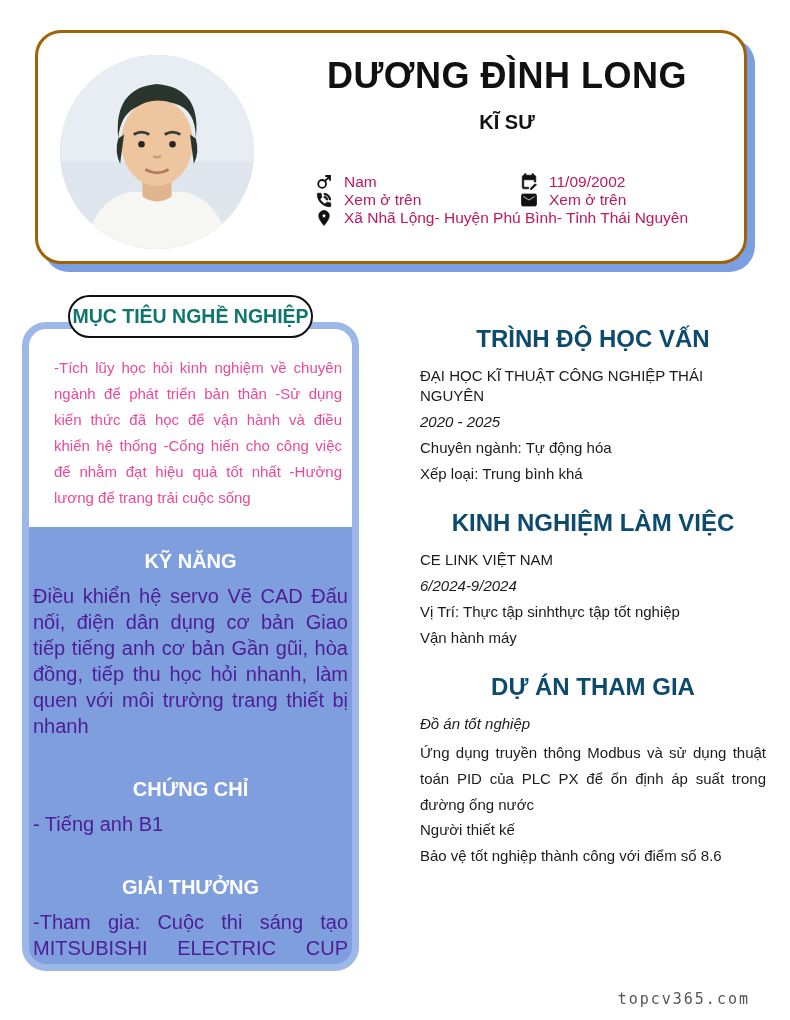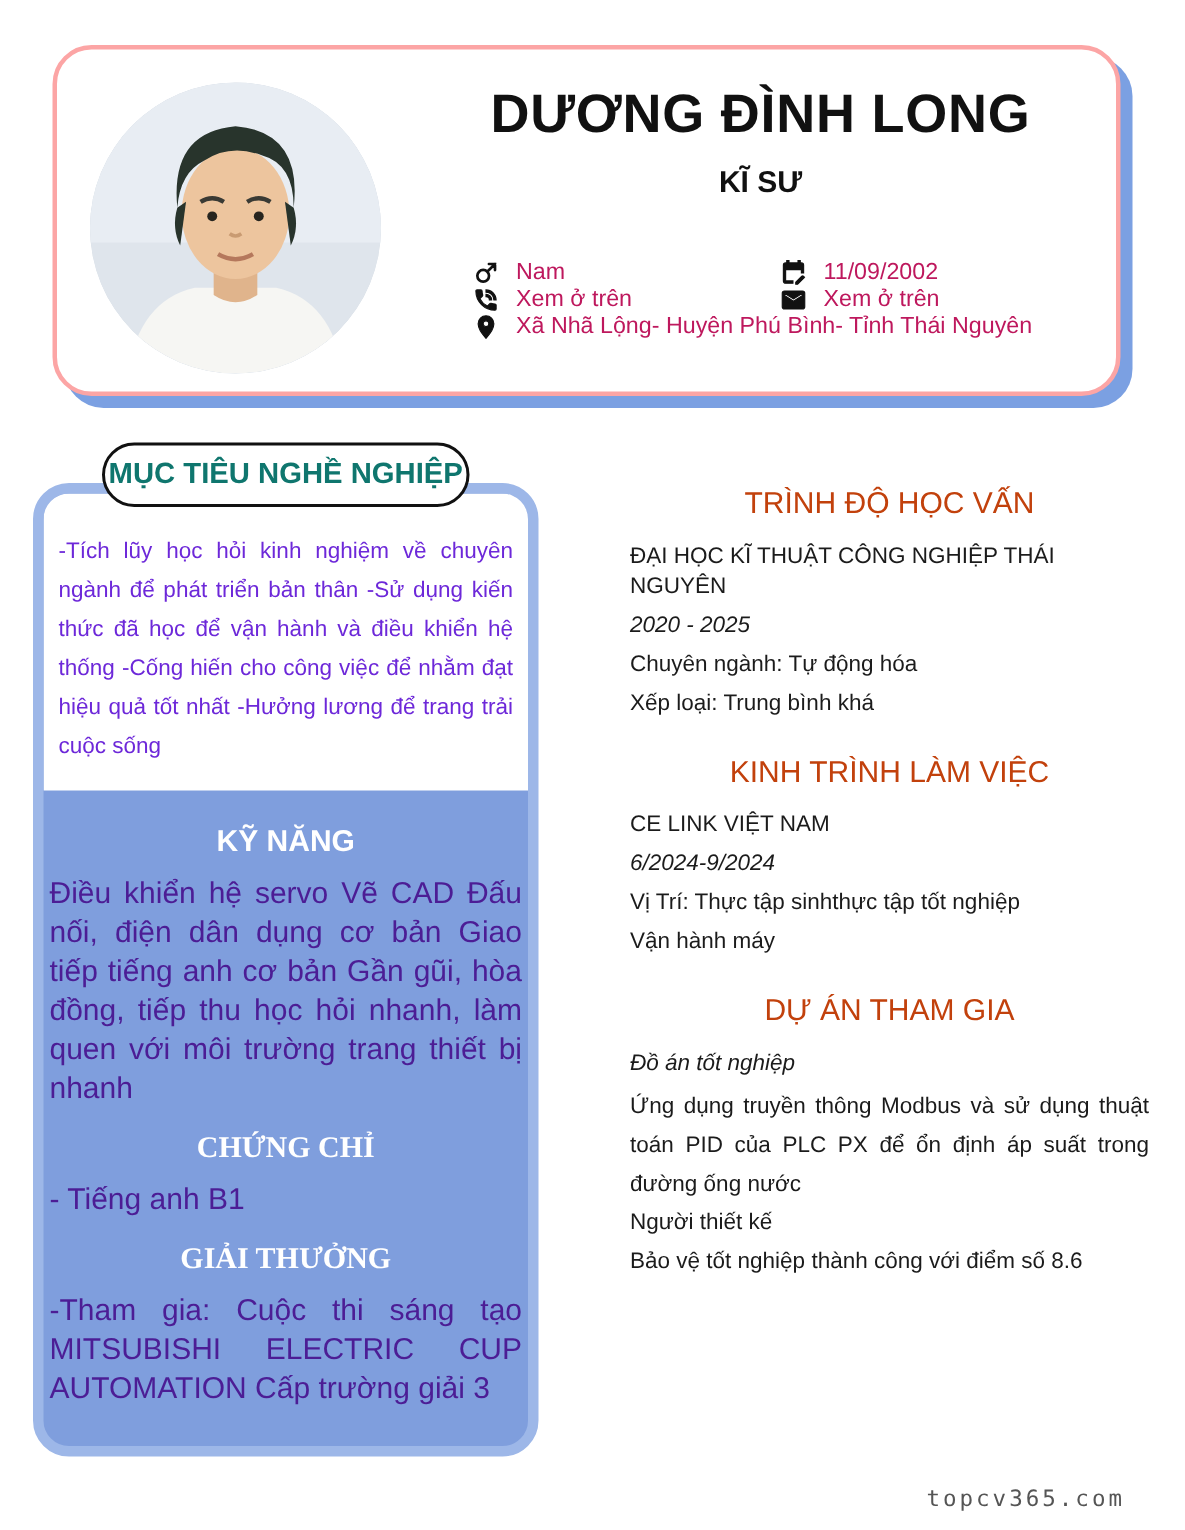--- a/index.html
+++ b/index.html
@@ -9,21 +9,21 @@
     background:#ffffff;
     font-family:"Liberation Sans", sans-serif;
     color:#1b1b1b;
     overflow:hidden;
   }
 
   
   .header-card {
     position:absolute; left:35px; top:30px; width:712px; height:234px;
     background:#ffffff;
-    border:3px solid #fca5a5;
+    border:3px solid #a16207;
     border-radius:26px;
     box-shadow:8px 8px 0 #7ba0e2;
   }
   .photo-wrap {
     position:absolute; left:22px; top:22px; width:194px; height:194px;
     border-radius:50%; overflow:hidden; background:#d7dee6;
   }
   .photo-wrap svg { display:block; width:100%; height:100%; }
   .identity {
     position:absolute; left:248px; top:22px; width:442px; text-align:center;
@@ -52,45 +52,45 @@
     border:7px solid #9db7e8;
     border-radius:24px;
     overflow:hidden;
   }
   .objective-box {
     background:#ffffff;
     padding:26px 10px 16px 10px;
     min-height:148px;
   }
   .objective-text {
-    font-size:15px; line-height:26px; color:#6d28d9; text-align:justify;
+    font-size:15px; line-height:26px; color:#ec4899; text-align:justify;margin-left:15px;
   }
   .objective-pill {
     position:absolute; left:68px; top:295px; width:245px; height:43px;
     background:#ffffff; border:2.5px solid #111; border-radius:24px;
     display:flex; align-items:center; justify-content:center;
     font-size:19.5px; font-weight:bold; color:#0f766e; z-index:5;
     white-space:nowrap;
   }
   .side-content { padding:0 4px; }
   .side-heading {
     margin-top:23px; margin-bottom:10px;
     text-align:center; font-size:20px; font-weight:bold; color:#ffffff;
   }
-  .side-heading.gap { margin-top:15px;font-family:Liberation Serif, serif; }
+  .side-heading.gap { margin-top:39px; }
   .side-text {
     font-size:20px; line-height:26px; color:#4c1d95; text-align:justify;
   }
 
   
   .main-col {
     position:absolute; left:420px; top:325px; width:346px;
   }
   .main-heading {
-    text-align:center; font-size:20px; font-weight:normal; color:#c2410c;
+    text-align:center; font-size:24px; font-weight:bold; color:#0c4a6e;
     margin-bottom:13px;
   }
   .main-heading.gap { margin-top:25px; }
   .m-line { font-size:15px; line-height:20px; color:#1b1b1b; margin-bottom:6px; }
   .m-bold { font-weight:normal; }
   .m-italic { font-style:italic; }
   .m-justify { text-align:justify; line-height:26px; margin-bottom:2px; }
 
   
   .watermark {
@@ -203,21 +203,21 @@
 </div>
 
 <div class="main-col">
 
   <div class="main-heading">TRÌNH ĐỘ HỌC VẤN</div>
   <div class="m-line m-bold">ĐẠI HỌC KĨ THUẬT CÔNG NGHIỆP THÁI NGUYÊN</div>
   <div class="m-line m-italic">2020 - 2025</div>
   <div class="m-line">Chuyên ngành: Tự động hóa</div>
   <div class="m-line">Xếp loại: Trung bình khá</div>
 
-  <div class="main-heading gap">KINH TRÌNH LÀM VIỆC</div>
+  <div class="main-heading gap">KINH NGHIỆM LÀM VIỆC</div>
   <div class="m-line m-bold">CE LINK VIỆT NAM</div>
   <div class="m-line m-italic">6/2024-9/2024</div>
   <div class="m-line m-bold">Vị Trí: Thực tập sinhthực tập tốt nghiệp</div>
   <div class="m-line">Vận hành máy</div>
 
   <div class="main-heading gap">DỰ ÁN THAM GIA</div>
   <div class="m-line m-italic">Đồ án tốt nghiệp</div>
   <div class="m-line m-bold m-justify">Ứng dụng truyền thông Modbus và sử dụng thuật toán PID của PLC PX để ổn định áp suất trong đường ống nước</div>
   <div class="m-line">Người thiết kế</div>
   <div class="m-line">Bảo vệ tốt nghiệp thành công với điểm số 8.6</div>

